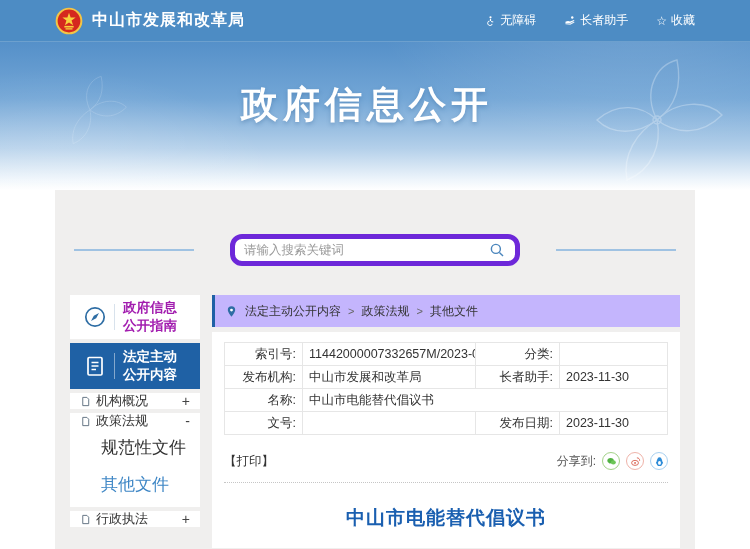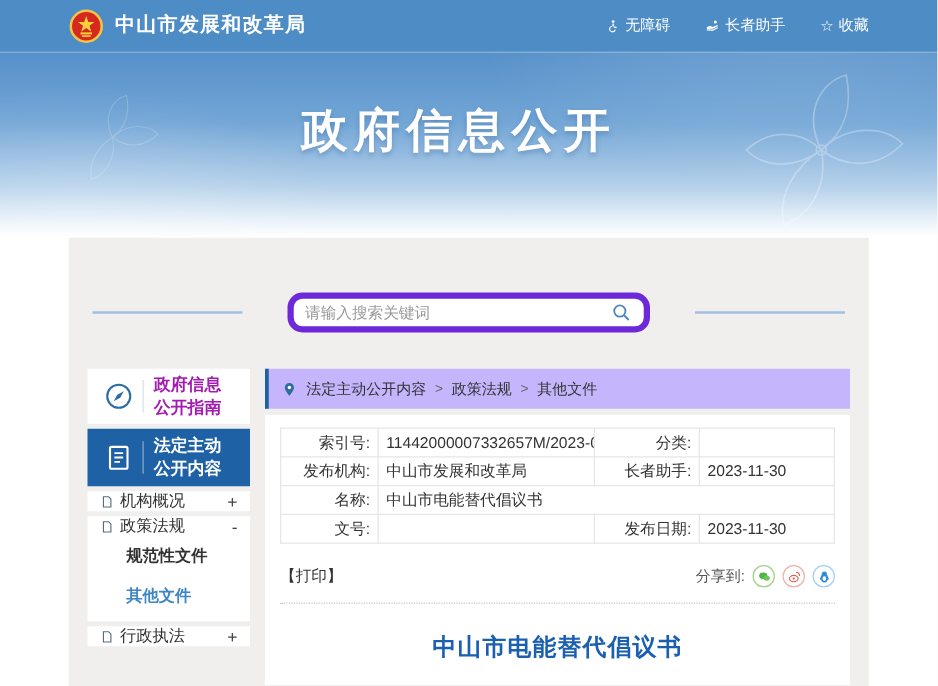--- a/index.html
+++ b/index.html
@@ -55,21 +55,21 @@
   .side-big .txt { font-size:13.5px; font-weight:bold; color:#a21caf; line-height:1.35; }
   .side-big.active { background:#1f61a5; height:46px; }
   .side-big.active .divider { background:rgba(255,255,255,.45); }
   .side-big.active .txt { color:#fff; }
 
   .menu-card { background:#fff; }
   .menu-head { display:flex; align-items:center; height:16px; padding:0 10px; cursor:pointer;border-radius:13px; }
   .menu-head svg { width:11px; height:11px; margin-right:5px; flex:0 0 auto; }
   .menu-head .m-label { flex:1; font-size:13px; color:#333; }
   .menu-head .toggle { font-size:14px; color:#444; line-height:1; }
-  .sub-item { padding:7px 10px 7px 31px; font-size:13px; color:#333; cursor:pointer;font-weight:bold; }
+  .sub-item { padding:7px 10px 7px 31px; font-size:17px; color:#333; cursor:pointer; }
   .sub-item.active { color:#3e86c5; }
   .menu-card.expanded { padding-bottom:4px; }
 
   
   .main-col { flex:1; display:flex; flex-direction:column; min-height:253px; }
   .breadcrumb { background:#c4b5fd; border-left:3px solid #1f61a5; height:32px;
     display:flex; align-items:center; padding:0 10px; margin-bottom:5px; }
   .breadcrumb svg { width:13px; height:13px; margin-right:7px; flex:0 0 auto; }
   .crumb { font-size:12px; color:#333; cursor:pointer; }
   .crumb-sep { font-size:11px; color:#666; margin:0 7px; }

